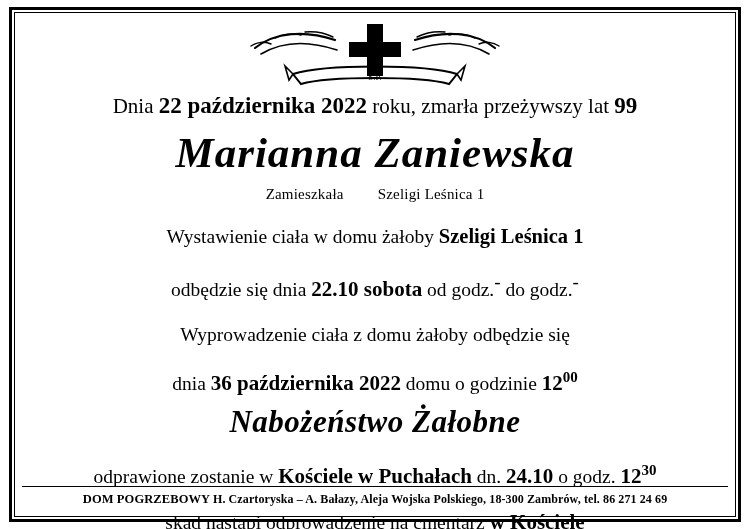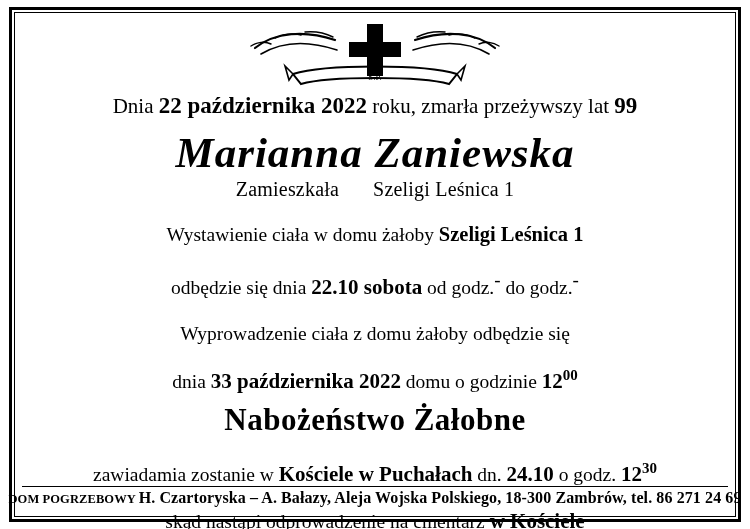--- a/index.html
+++ b/index.html
@@ -79,22 +79,22 @@
     font-style: italic;
     font-weight: bold;
     font-size: 43px;
     letter-spacing: 1px;
     margin-top: 8px;
     text-align: center;
     white-space: nowrap;
   }
 
   .addr {
-    font-size: 20px;
-    margin-top: 0;
+    font-size: 15px;
+    margin-top: 8px;
     letter-spacing: 0.2px;
   }
   .addr .gap { display: inline-block; width: 34px; }
 
   .l-body {
     font-size: 19.5px;
     margin-top: 21px;
   }
   .l-body .bold { font-weight: bold; font-size: 20.5px; }
   .l-body .b2 { font-weight: bold; font-size: 21px; }
@@ -106,20 +106,21 @@
   }
   .dash {
     font-size: 19px;
     vertical-align: super;
     letter-spacing: 0;
   }
 
   .spacer { height: 16px; }
 
   .service {
+    font-style: italic;
     font-weight: bold;
     font-size: 31px;
     margin-top: 8px;
     letter-spacing: 0.5px;
     white-space: nowrap;
   }
 
   
   .footer-rule {
     position: absolute;
@@ -132,21 +133,21 @@
     position: absolute;
     left: 0;
     right: 0;
     bottom: 22px;
     text-align: center;
     font-size: 12.5px;
     font-weight: bold;
     letter-spacing: 0.1px;
     white-space: nowrap;
   }
-  .footer .thin { font-weight: bold; font-size: 16px; }
+  .footer .thin { font-weight: bold; font-size: 12px; }
 </style>
 </head>
 <body>
 
 <div class="page">
   <div class="border-outer"></div>
   <div class="border-inner"></div>
 
   <div class="content">
 
@@ -201,29 +202,29 @@
       <span class="b2">22.10 sobota</span>
       <span>od godz.</span><span class="dash">-</span>
       <span>do godz.</span><span class="dash">-</span>
     </div>
 
     <div class="spacer"></div>
 
     <div class="line l-body">Wyprowadzenie ciała z domu żałoby odbędzie się</div>
     <div class="line l-body">
       <span>dnia</span>
-      <span class="b2">33 października 2022</span>
+      <span class="b2">36 października 2022</span>
       <span>domu o godzinie</span>
       <span class="b2">12</span><span class="sup">00</span>
     </div>
 
     <div class="service">Nabożeństwo Żałobne</div>
 
     <div class="line l-body">
-      <span>zawiadamia zostanie w</span>
+      <span>odprawione zostanie w</span>
       <span class="b2">Kościele w Puchałach</span>
       <span>dn.</span>
       <span class="b2">24.10</span>
       <span>o godz.</span>
       <span class="b2">12</span><span class="sup">30</span>
     </div>
 
     <div class="line l-body">
       <span>skąd nastąpi odprowadzenie na cmentarz</span>
       <span class="b2">w Kościele</span>

